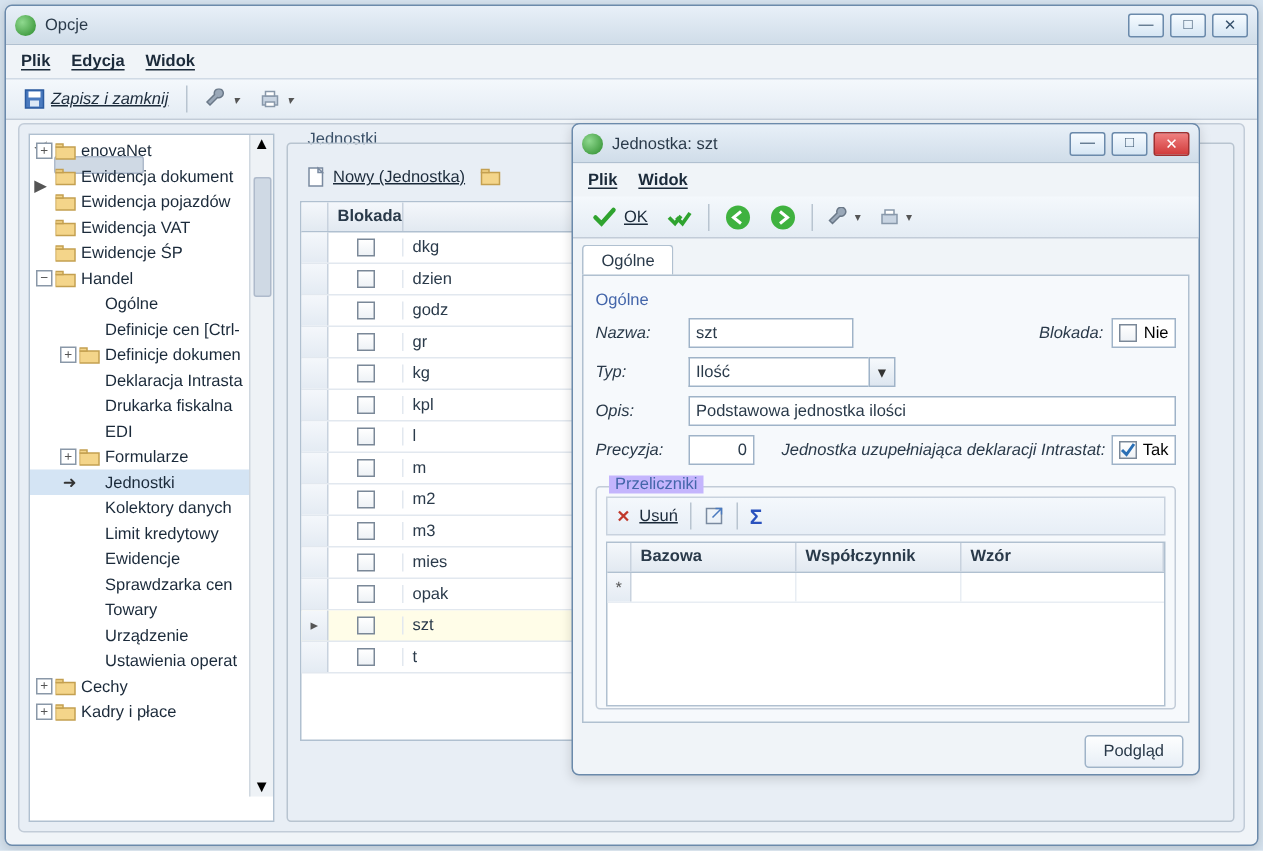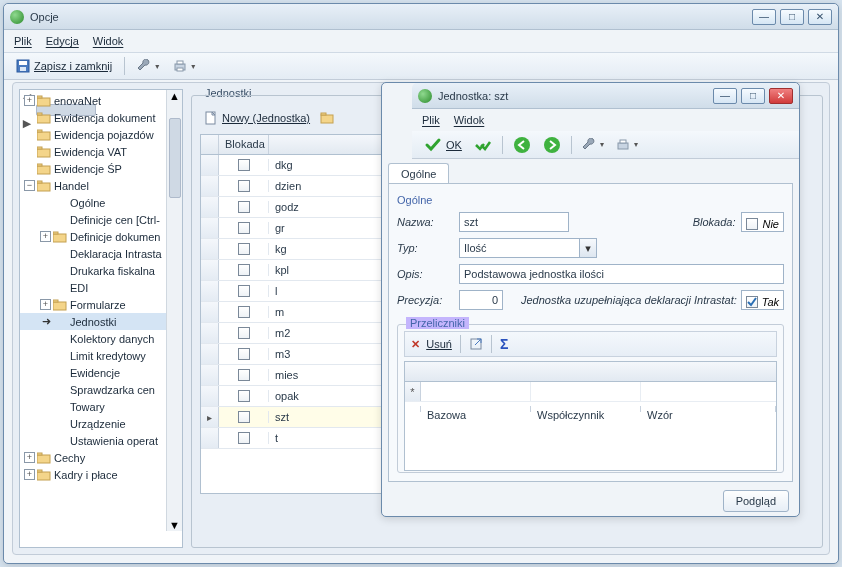--- a/index.html
+++ b/index.html
@@ -7,23 +7,23 @@
 
 .window { position: absolute; background: #f0f4f8; border: 1px solid #6b8aab; border-radius: 5px; box-shadow: 0 2px 8px rgba(0,0,0,0.15); }
 .titlebar { height: 26px; display: flex; align-items: center; padding: 0 6px; background: linear-gradient(to bottom, #e8f0f8, #d0dde9); border-bottom: 1px solid #b0c0d0; border-radius: 5px 5px 0 0; }
 .titlebar .app-icon { width: 14px; height: 14px; border-radius: 50%; background: radial-gradient(circle at 35% 35%, #8fd98f, #2a8a2a); margin-right: 6px; }
 .titlebar .title { flex: 1; color: #2a3a4a; }
 .titlebar .win-btns { display: flex; gap: 4px; }
 .win-btn { width: 24px; height: 16px; border: 1px solid #6b8aab; border-radius: 2px; background: linear-gradient(to bottom,#f6fbff,#d6e6f4); display: flex; align-items: center; justify-content: center; color: #35506b; font-size: 10px; cursor: default; }
 .win-btn.close { background: linear-gradient(to bottom,#f08080,#d13b3b); border-color:#a03030; color:#fff; }
 
 .menubar { height: 22px; display: flex; align-items: center; gap: 14px; padding: 0 10px; background: #f0f4f8; }
-.menubar span { text-decoration: underline; text-underline-offset: 2px; color:#1b2a3a; }
-
-.toolbar { height: 28px; display: flex; align-items: center; gap: 6px; padding: 0 8px; background: linear-gradient(to bottom,#f4f8fc,#e4ecf4); border-top:1px solid #d0dae5; border-bottom:1px solid #c2ccd8; }
+.menubar span { text-decoration: underline; text-underline-offset: 2px; color:#1b2a3a;font-weight:bold; }
+
+.toolbar { height: 28px; display: flex; align-items: center; gap: 6px; padding: 0 8px; background: linear-gradient(to bottom,#f4f8fc,#e4ecf4); border-top:1px solid #d0dae5; border-bottom:1px solid #c2ccd8;font-style:italic; }
 .tool-btn { display: flex; align-items: center; gap: 4px; padding: 2px 4px; border-radius: 3px; }
 .tool-sep { width:1px; height:18px; background:#b8c4d0; margin:0 2px; }
 .icon { display:inline-block; vertical-align:middle; }
 
 .main-body { position: absolute; top: 78px; left: 8px; right: 8px; bottom: 8px; background: #e8eef5; border:1px solid #c2ccd8; border-radius:4px; }
 
 .tree-panel { position:absolute; left:6px; top:6px; width:164px; bottom:6px; background:#fff; border:1px solid #b0c0d0; overflow:hidden; }
 .tree { padding:2px 0; }
 .tree-row { display:flex; align-items:center; height:17px; padding-left:4px; white-space:nowrap; color:#1b2a3a; }
 .tree-row .exp { width:11px; height:11px; border:1px solid #8a98a8; display:flex; align-items:center; justify-content:center; font-size:9px; line-height:1; margin-right:2px; background:#fff; color:#555; }
@@ -37,53 +37,53 @@
 .vscroll .thumb { width:12px; flex:0 0 80px; background:#cfd9e4; border:1px solid #aebacb; border-radius:2px; margin-top:16px; }
 
 .list-panel { position:absolute; left:178px; top:6px; right:6px; bottom:6px; }
 .fieldset-label { position:absolute; top:-2px; left:10px; background:#e8eef5; padding:0 4px; color:#3a5068; }
 .fieldset-box { position:absolute; top:6px; left:0; right:0; bottom:0; border:1px solid #b8c4d0; border-radius:3px; padding:10px 8px 8px 8px; }
 .inner-toolbar { height:24px; display:flex; align-items:center; gap:6px; margin-bottom:4px; }
 .link-underline { text-decoration: underline; color:#1b2a3a; }
 
 .grid { border:1px solid #b0c0d0; background:#fff; }
 .grid-header { display:flex; background:linear-gradient(to bottom,#f4f7fb,#e2e9f1); border-bottom:1px solid #b0c0d0; height:20px; }
-.grid-header .gh { border-right:1px solid #c8d2de; padding:3px 6px; color:#2a3a4a; }
+.grid-header .gh { border-right:1px solid #c8d2de; padding:3px 6px; color:#2a3a4a;font-weight:bold; }
 .grid-body .gr { display:flex; height:21px; align-items:center; border-bottom:1px solid #e2e8ef; }
 .grid-body .gr.sel { background:#fffde8; }
 .gr .rowhead { width:18px; height:100%; background:linear-gradient(to bottom,#f4f7fb,#e4ebf3); border-right:1px solid #c8d2de; display:flex; align-items:center; justify-content:center; color:#555; font-size:10px; }
 .gr .c1 { width:50px; display:flex; align-items:center; justify-content:center; border-right:1px solid #e2e8ef; }
 .gr .c2 { flex:1; padding:0 6px; color:#2a3a4a; }
 .chk { width:12px; height:12px; border:1px solid #7a8898; background:linear-gradient(to bottom,#fff,#eef2f6); }
 
 
-.dialog { left: 381px; top: 82px; width: 419px; height: 435px; padding-left: 30px; }
+.dialog { left: 381px; top: 82px; width: 419px; height: 435px; }
 .dialog-toolbar { height: 28px; display:flex; align-items:center; gap:4px; padding:0 8px; background:linear-gradient(to bottom,#f4f8fc,#e4ecf4); border-bottom:1px solid #c2ccd8; }
 
 .tab-strip { display:flex; padding:4px 6px 0 6px; }
 .tab { padding:4px 12px; background:#fff; border:1px solid #b0c0d0; border-bottom:none; border-radius:3px 3px 0 0; color:#2a3a4a; }
 .tab-page { margin:0 6px 6px 6px; background:#f6f9fc; border:1px solid #b0c0d0; padding:8px; position:absolute; top:100px; left:0; right:0; bottom:28px; }
 
 .group-label { color:#4466aa; font-size:11px; margin:2px 0 6px 0; }
 .form-row { display:flex; align-items:center; margin-bottom:6px; }
 .form-row label { width:62px; color:#2a3a4a;font-style:italic; }
 .txt { border:1px solid #9fb3c8; background:#fff; height:20px; padding:2px 4px; color:#2a3a4a; }
 .combo { display:flex; }
 .combo .txt { width:120px; border-right:none; }
 .combo .drop { width:18px; height:20px; border:1px solid #9fb3c8; background:linear-gradient(to bottom,#f6f9fc,#dde6f0); display:flex; align-items:center; justify-content:center; color:#333; }
-.check-pair { display:flex; align-items:flex-end; gap:4px; border:1px solid #9fb3c8; padding:1px 4px; height:20px; background:#fff;font-style:italic; }
+.check-pair { display:flex; align-items:center; gap:4px; border:1px solid #9fb3c8; padding:1px 4px; height:20px; background:#fff; }
 
 .inner-fieldset { border:1px solid #c2ccd8; border-radius:3px; padding:6px; position:absolute; left:8px; right:8px; top:140px; bottom:8px; }
 .inner-fieldset .lgd { position:absolute; top:-8px; left:8px; background:#c4b5fd; padding:0 4px; color:#4466aa; }
 .mini-toolbar { display:flex; align-items:center; gap:6px; height:26px; border:1px solid #c8d2de; background:linear-gradient(to bottom,#f4f8fc,#e7eef6); padding:0 6px; margin-bottom:4px; }
 .mini-toolbar .del { color:#c0392b; font-weight:bold; }
 .sigma { color:#2a52be; font-size:14px; font-weight:bold; }
 
 .sub-grid { border:1px solid #b0c0d0; background:#fff; height:110px; }
-.sub-grid .grid-header .gh { flex:0 0 auto;margin-top:44px; }
+.sub-grid .grid-header .gh { flex:0 0 auto; }
 .sub-grid .gr { height:20px; border-bottom:1px solid #e8edf3; display:flex; align-items:center; }
 
 .footer-btn { position:absolute; right:10px; bottom:4px; height:22px; padding:3px 12px; border:1px solid #9fb3c8; background:linear-gradient(to bottom,#fdfefe,#e7eef6); border-radius:3px; color:#2a3a4a; }
 
 svg { display:block; }
 </style>
 </head>
 <body>
 
 <div class="window" style="left:3px; top:3px; width:836px; height:561px;">

